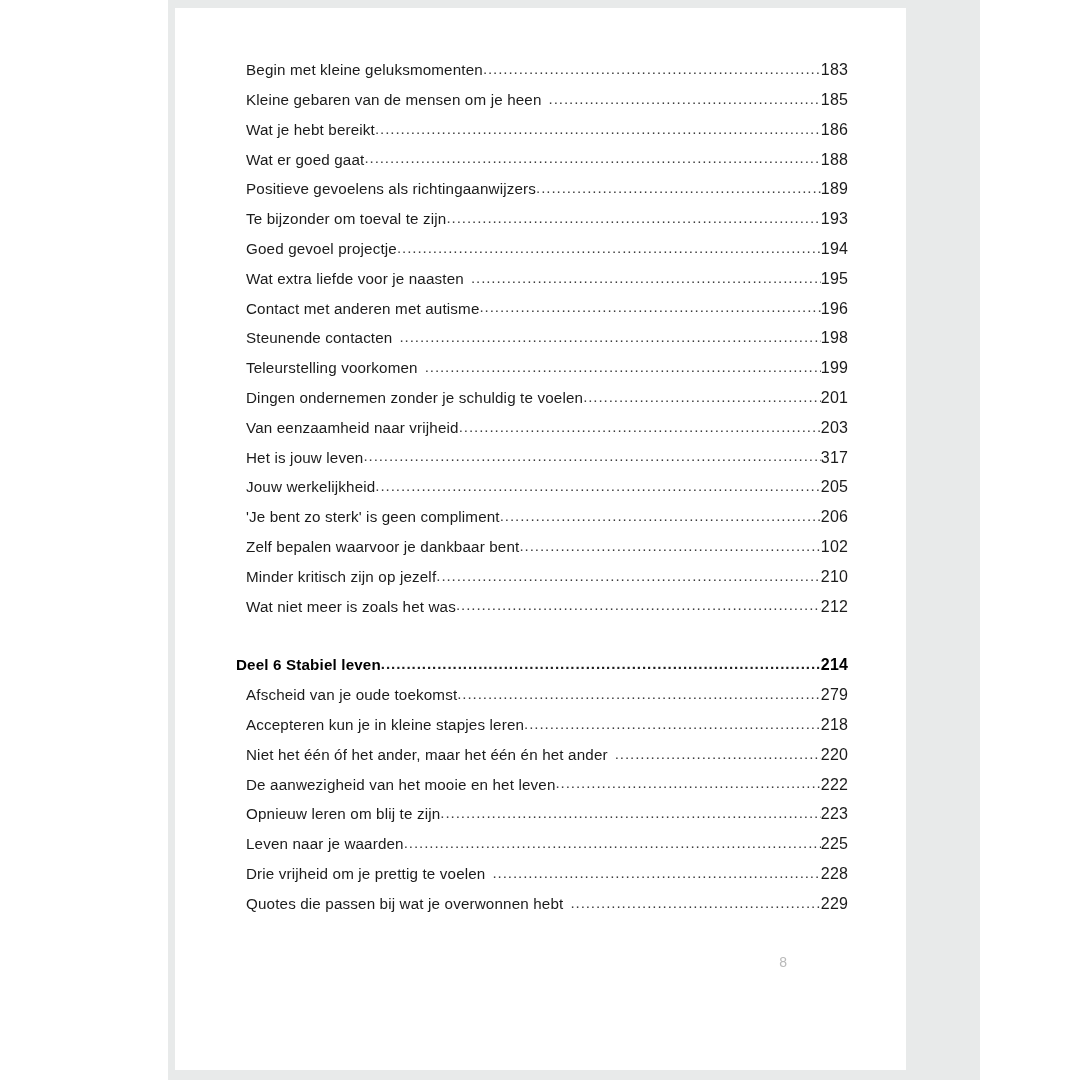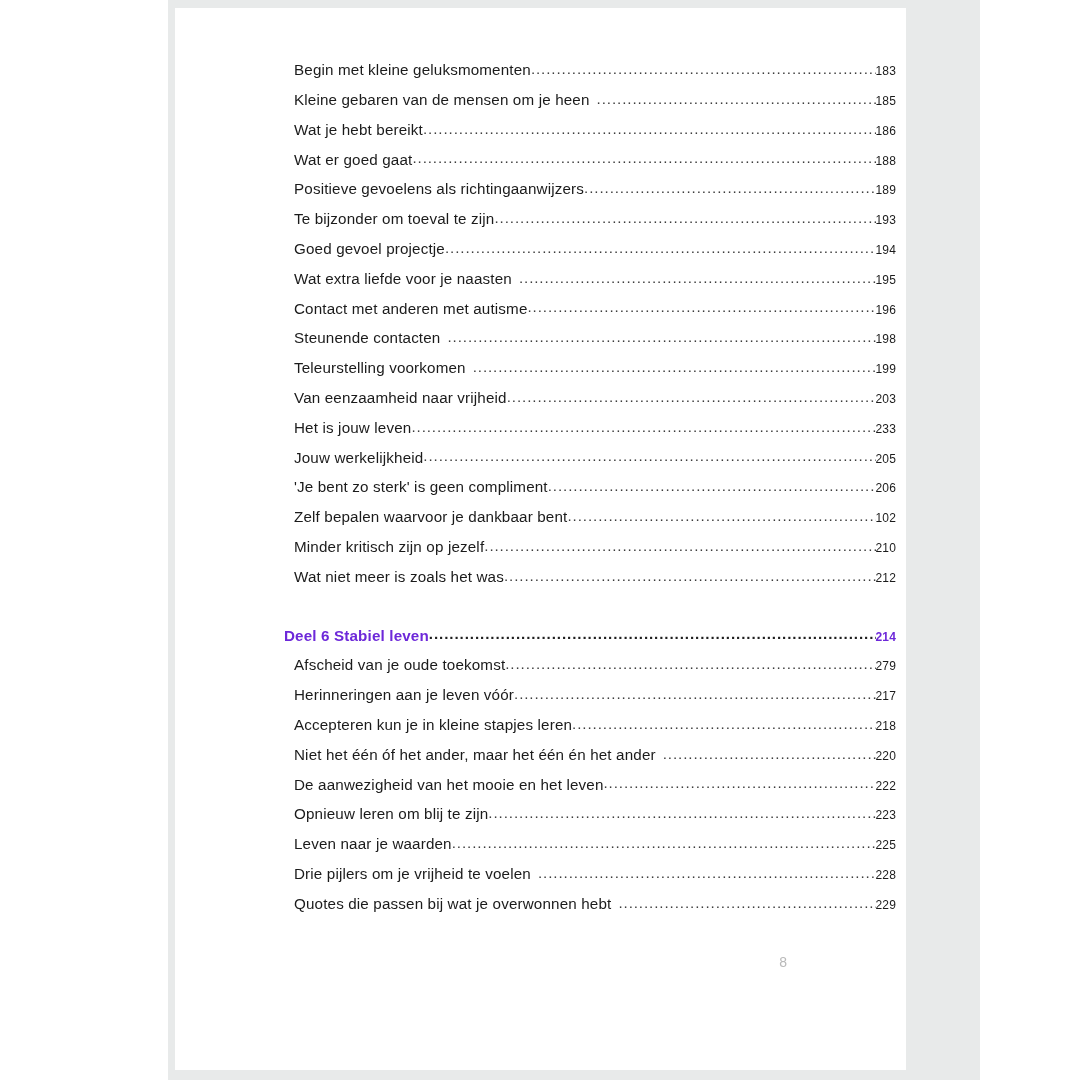--- a/index.html
+++ b/index.html
@@ -48,21 +48,20 @@
     background: #ffffff;
     box-shadow: 0 0 0 0 rgba(0,0,0,0);
   }
 
   
   #toc {
     position: absolute;
     left: 61px;   
     top: 52px;
     width: 612px; 
-    margin-left: 48px;
   }
 
   .entry {
     display: flex;
     align-items: baseline;
     height: 29.8px;
     font-size: 15.2px;
     color: #1b1b1b;
     letter-spacing: 0.01em;
     white-space: nowrap;
@@ -83,33 +82,33 @@
     left: 0;
     top: 0;
     font-size: 15.2px;
     letter-spacing: 0.9px;
     color: #3c3c3c;
     white-space: nowrap;
   }
   .entry .pageno {
     flex: 0 0 auto;
     text-align: right;
-    font-size: 12px;
+    font-size: 16px;
   }
 
   
   .entry.sub .title { padding-left: 10px; }
 
   
   .entry.gap .leader { margin-left: 7px; }
 
   
   .entry.part {
     font-weight: bold;
-    color: #6d28d9;
+    color: #000000;
   }
   .entry.part .leader::before { color: #1f1f1f; }
   .entry.part .pageno { font-weight: bold; }
 
   
   .spacer { height: 29px; }
 
   
   #folio {
     position: absolute;
@@ -179,28 +178,33 @@
           <span class="title">Steunende contacten</span>
           <span class="leader"></span>
           <span class="pageno">198</span>
         </div>
         <div class="entry sub gap">
           <span class="title">Teleurstelling voorkomen</span>
           <span class="leader"></span>
           <span class="pageno">199</span>
         </div>
         <div class="entry sub">
+          <span class="title">Dingen ondernemen zonder je schuldig te voelen</span>
+          <span class="leader"></span>
+          <span class="pageno">201</span>
+        </div>
+        <div class="entry sub">
           <span class="title">Van eenzaamheid naar vrijheid</span>
           <span class="leader"></span>
           <span class="pageno">203</span>
         </div>
         <div class="entry sub">
           <span class="title">Het is jouw leven</span>
           <span class="leader"></span>
-          <span class="pageno">233</span>
+          <span class="pageno">317</span>
         </div>
         <div class="entry sub">
           <span class="title">Jouw werkelijkheid</span>
           <span class="leader"></span>
           <span class="pageno">205</span>
         </div>
         <div class="entry sub">
           <span class="title">'Je bent zo sterk' is geen compliment</span>
           <span class="leader"></span>
           <span class="pageno">206</span>
@@ -225,25 +229,20 @@
           <span class="title">Deel 6 Stabiel leven</span>
           <span class="leader"></span>
           <span class="pageno">214</span>
         </div>
         <div class="entry sub">
           <span class="title">Afscheid van je oude toekomst</span>
           <span class="leader"></span>
           <span class="pageno">279</span>
         </div>
         <div class="entry sub">
-          <span class="title">Herinneringen aan je leven vóór</span>
-          <span class="leader"></span>
-          <span class="pageno">217</span>
-        </div>
-        <div class="entry sub">
           <span class="title">Accepteren kun je in kleine stapjes leren</span>
           <span class="leader"></span>
           <span class="pageno">218</span>
         </div>
         <div class="entry sub gap">
           <span class="title">Niet het één óf het ander, maar het één én het ander</span>
           <span class="leader"></span>
           <span class="pageno">220</span>
         </div>
         <div class="entry sub">
@@ -255,21 +254,21 @@
           <span class="title">Opnieuw leren om blij te zijn</span>
           <span class="leader"></span>
           <span class="pageno">223</span>
         </div>
         <div class="entry sub">
           <span class="title">Leven naar je waarden</span>
           <span class="leader"></span>
           <span class="pageno">225</span>
         </div>
         <div class="entry sub gap">
-          <span class="title">Drie pijlers om je vrijheid te voelen</span>
+          <span class="title">Drie vrijheid om je prettig te voelen</span>
           <span class="leader"></span>
           <span class="pageno">228</span>
         </div>
         <div class="entry sub gap">
           <span class="title">Quotes die passen bij wat je overwonnen hebt</span>
           <span class="leader"></span>
           <span class="pageno">229</span>
         </div>
       </div>
     <div id="folio">8</div>

